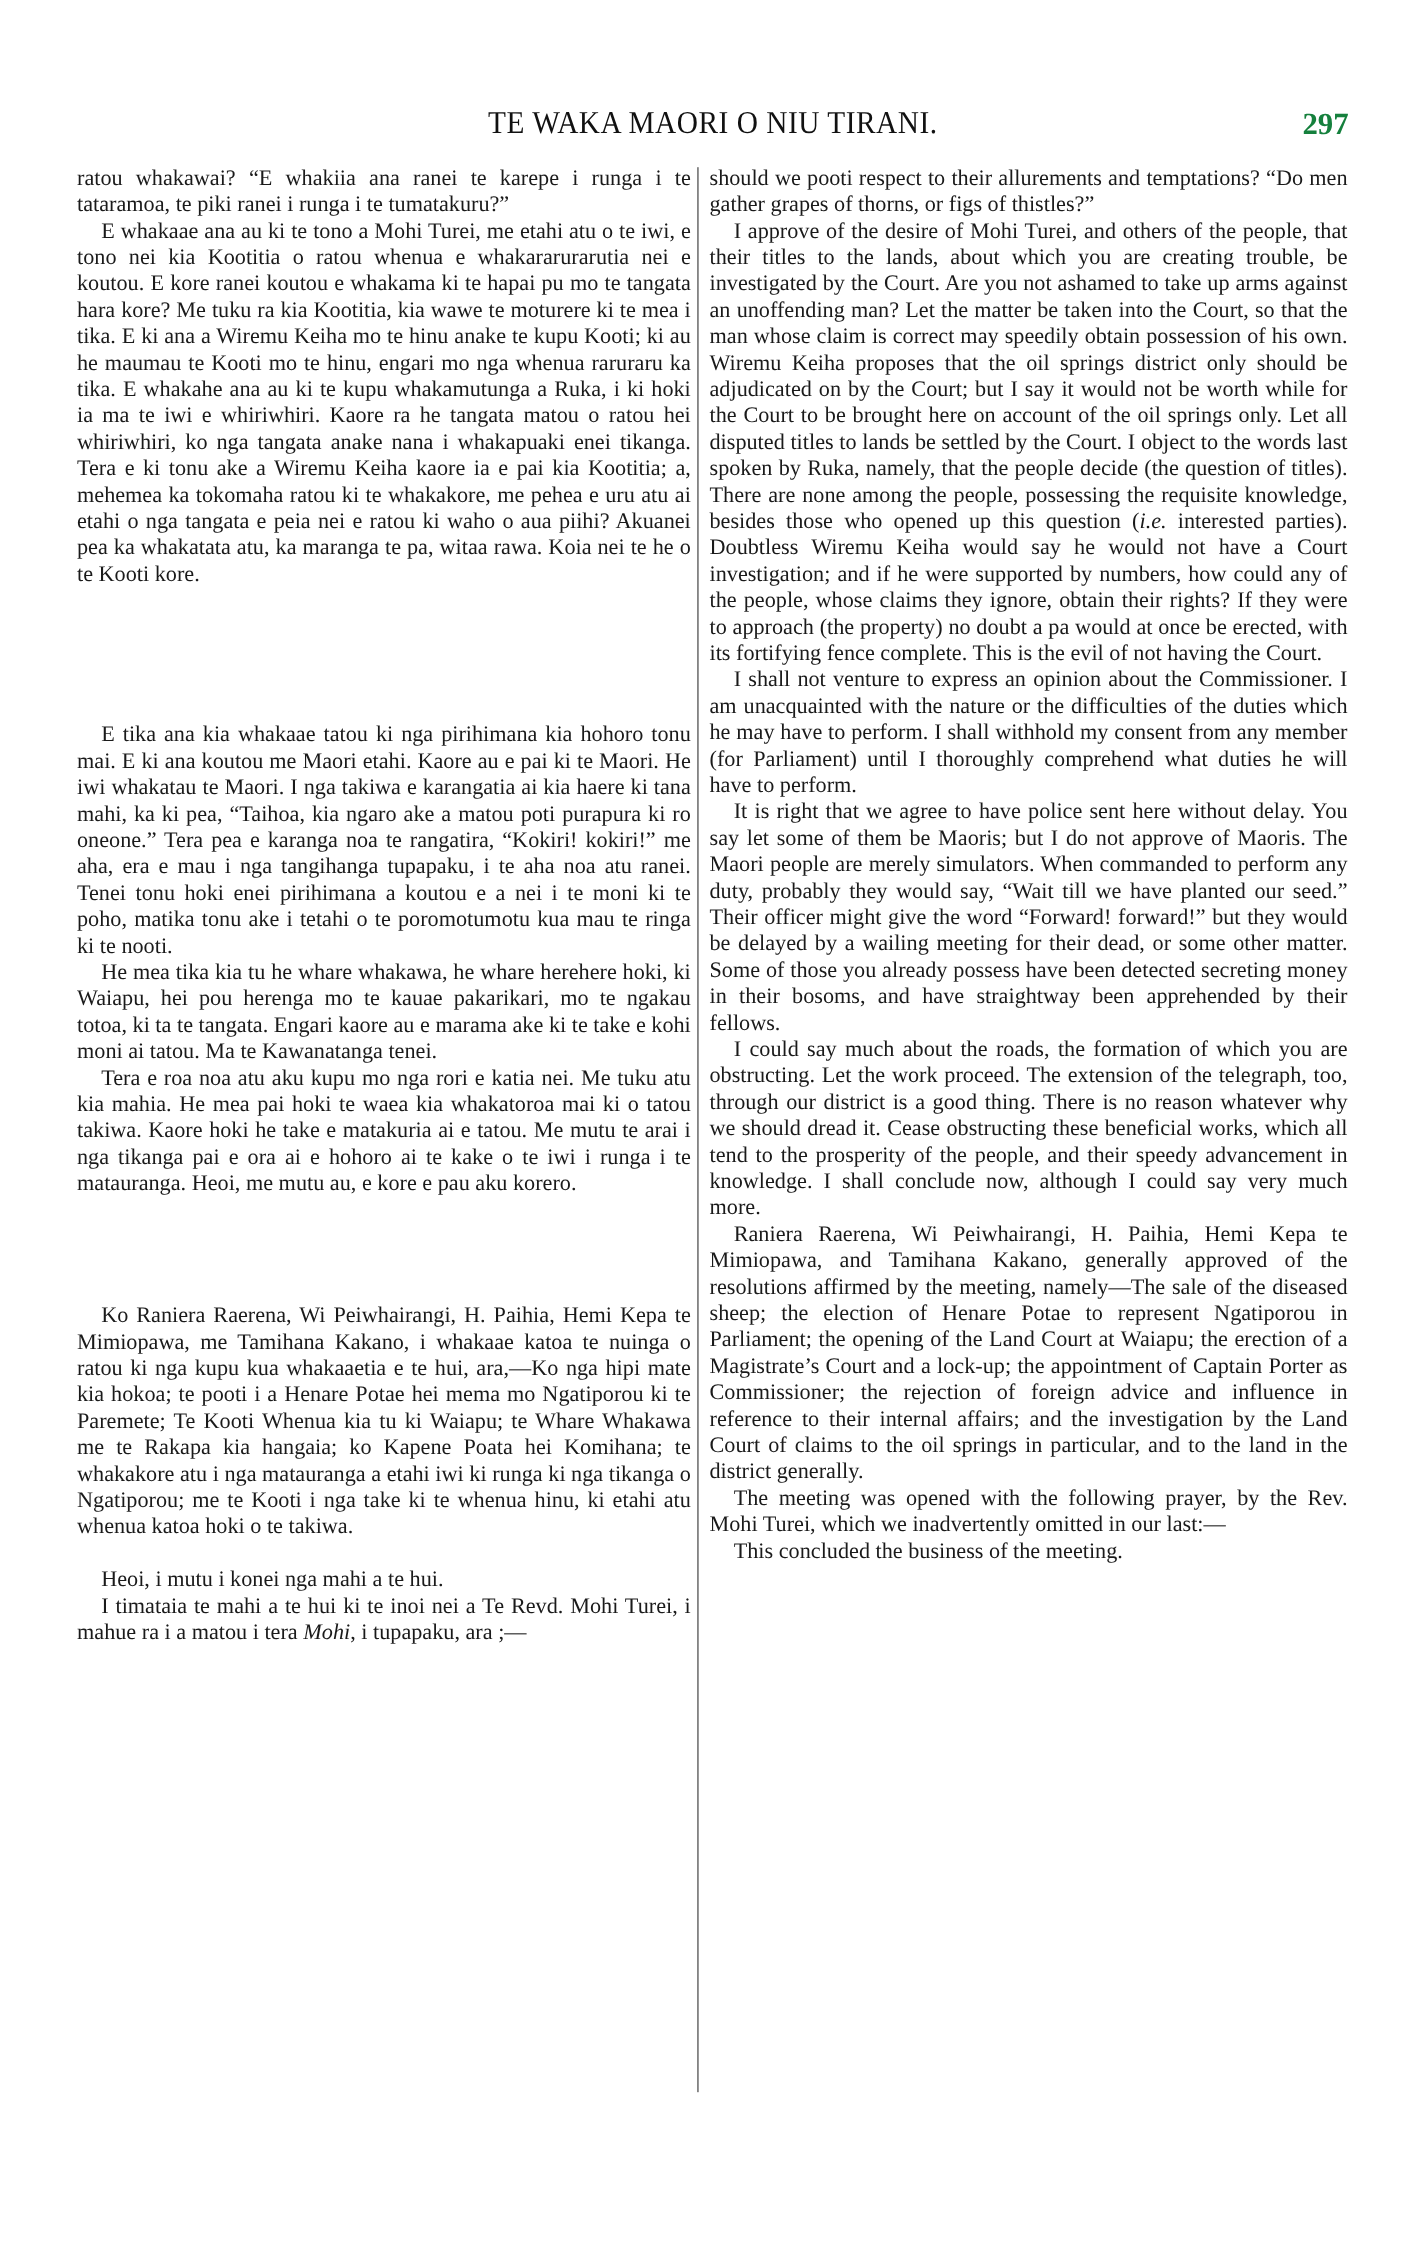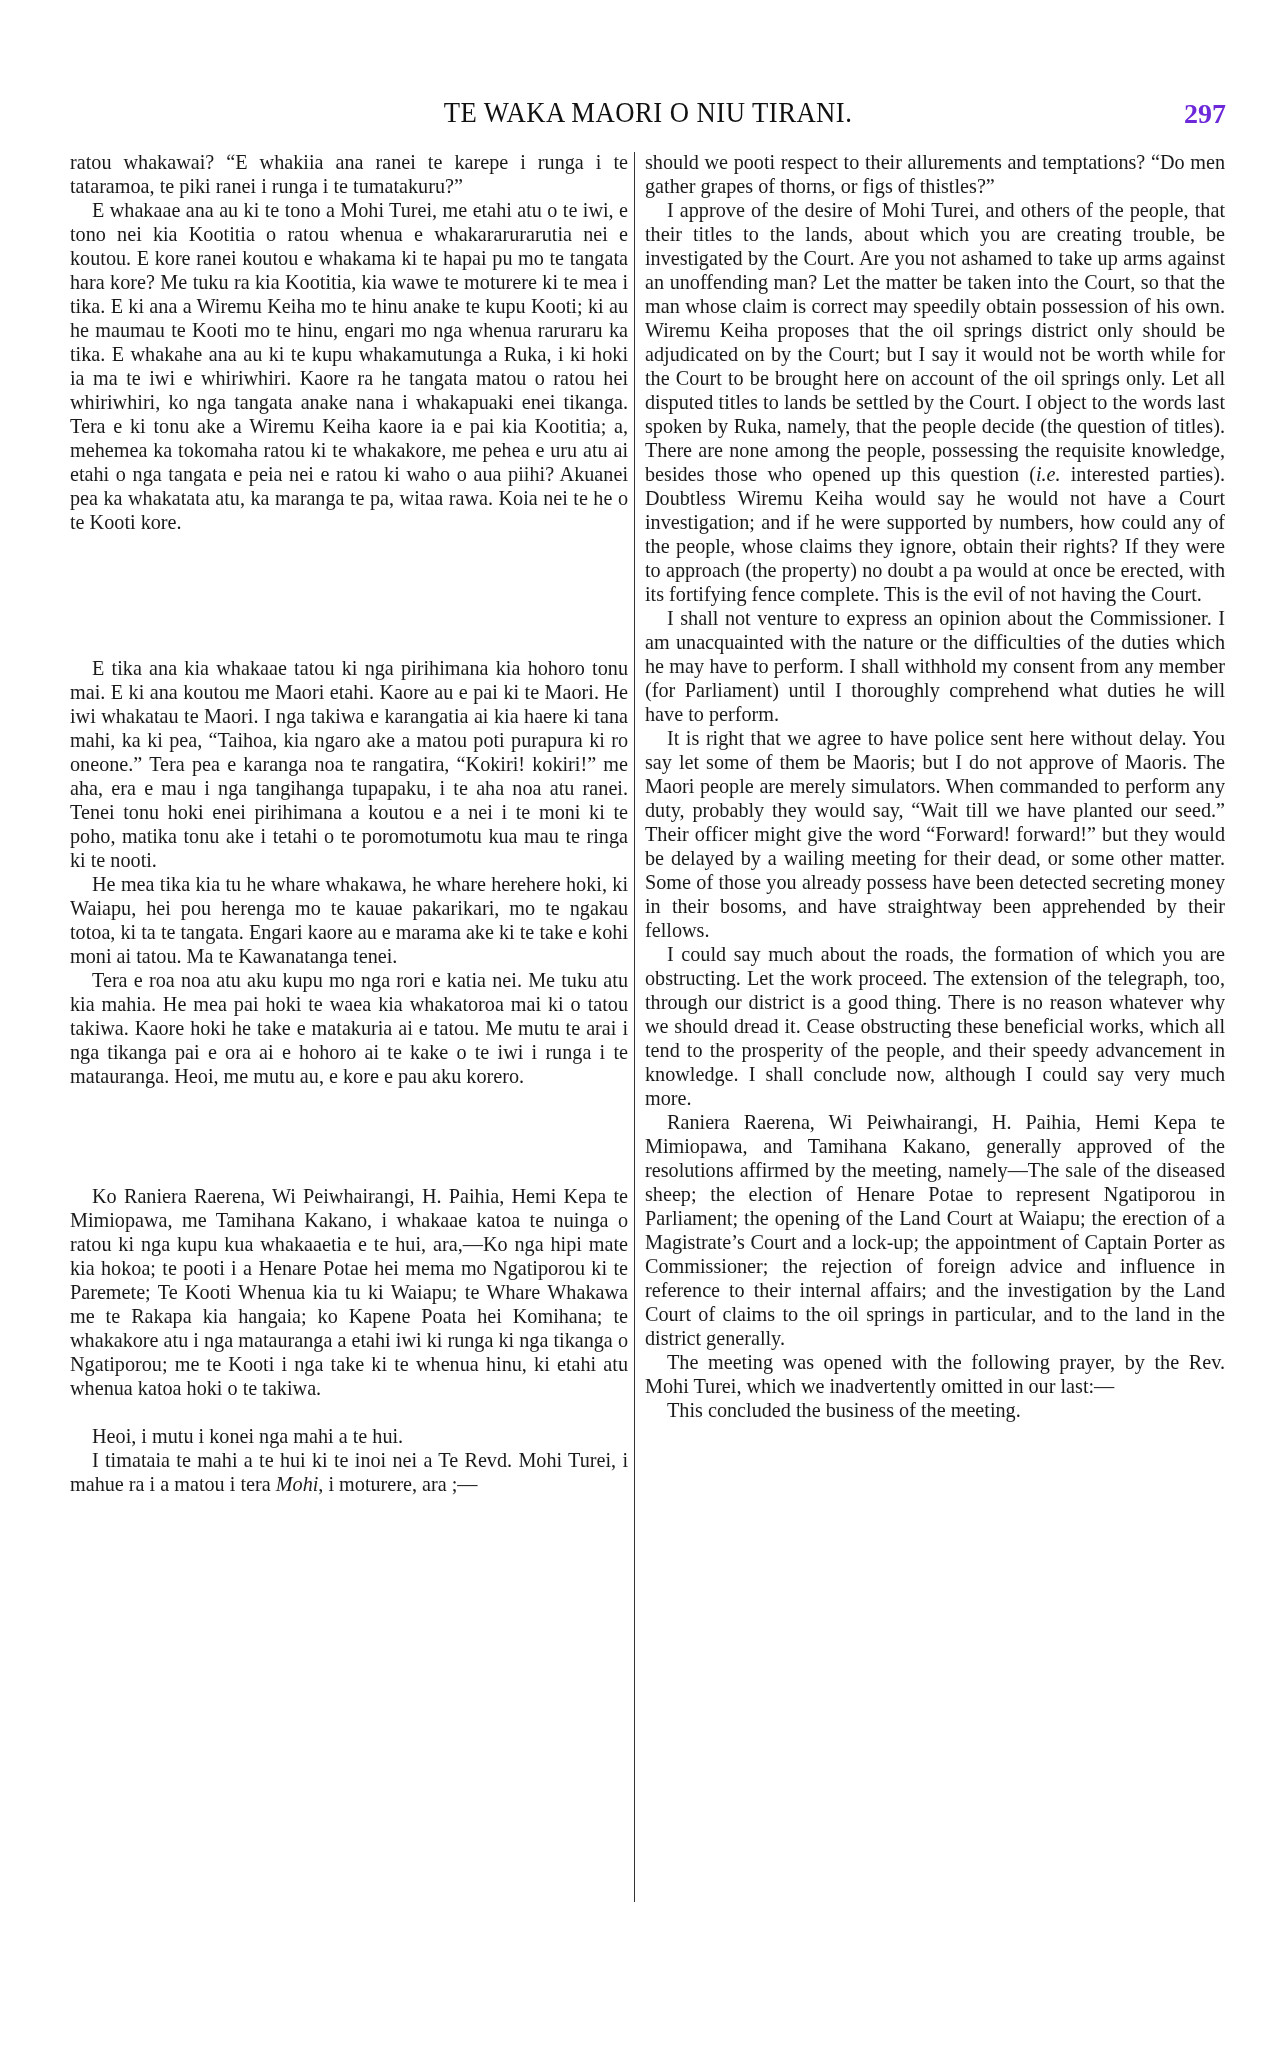--- a/index.html
+++ b/index.html
@@ -13,21 +13,21 @@
   }
   .header .title {
     position: absolute; left: 0; right: 0; text-align: center;
     font-family: "Liberation Serif", serif;
     font-size: 29px; letter-spacing: 0.5px; color: #111;
     transform: scaleX(0.92);
   }
   .header .page-num {
     position: absolute; right: 0; top: 2px;
     font-family: "Liberation Serif", serif;
-    font-size: 28px; font-weight: bold; color: #6d28d9;
+    font-size: 28px; font-weight: bold; color: #15803d;
   }
   .col {
     position: absolute; top: 150px;
     font-family: "Liberation Serif", serif;
     font-size: 20.2px; line-height: 24px;
     text-align: justify; hyphens: manual;
   }
   .col.left { left: 70px; width: 558px; }
   .col.right { left: 645px; width: 580px; }
   .rule {
@@ -56,21 +56,21 @@
   <p>E whakaae ana au ki te tono a Mohi Turei, me etahi atu o te iwi, e tono nei kia Kootitia o ratou whenua e whakararurarutia nei e koutou. E kore ranei koutou e whakama ki te hapai pu mo te tangata hara kore? Me tuku ra kia Kootitia, kia wawe te moturere ki te mea i tika. E ki ana a Wiremu Keiha mo te hinu anake te kupu Kooti; ki au he maumau te Kooti mo te hinu, engari mo nga whenua raruraru ka tika. E whakahe ana au ki te kupu whakamutunga a Ruka, i ki hoki ia ma te iwi e whiriwhiri. Kaore ra he tangata matou o ratou hei whiriwhiri, ko nga tangata anake nana i whakapuaki enei tikanga. Tera e ki tonu ake a Wiremu Keiha kaore ia e pai kia Kootitia; a, mehemea ka tokomaha ratou ki te whakakore, me pehea e uru atu ai etahi o nga tangata e peia nei e ratou ki waho o aua piihi? Akuanei pea ka whakatata atu, ka maranga te pa, witaa rawa. Koia nei te he o te Kooti kore.</p>
   <div class="gap-lg"></div>
   <div class="gap-md"></div>
   <p>E tika ana kia whakaae tatou ki nga pirihimana kia hohoro tonu mai. E ki ana koutou me Maori etahi. Kaore au e pai ki te Maori. He iwi whakatau te Maori. I nga takiwa e karangatia ai kia haere ki tana mahi, ka ki pea, “Taihoa, kia ngaro ake a matou poti purapura ki ro oneone.” Tera pea e karanga noa te rangatira, “Kokiri! kokiri!” me aha, era e mau i nga tangihanga tupapaku, i te aha noa atu ranei. Tenei tonu hoki enei pirihimana a koutou e a nei i te moni ki te poho, matika tonu ake i tetahi o te poromotumotu kua mau te ringa ki te nooti.</p>
   <p>He mea tika kia tu he whare whakawa, he whare herehere hoki, ki Waiapu, hei pou herenga mo te kauae pakarikari, mo te ngakau totoa, ki ta te tangata. Engari kaore au e marama ake ki te take e kohi moni ai tatou. Ma te Kawanatanga tenei.</p>
   <p>Tera e roa noa atu aku kupu mo nga rori e katia nei. Me tuku atu kia mahia. He mea pai hoki te waea kia whakatoroa mai ki o tatou takiwa. Kaore hoki he take e matakuria ai e tatou. Me mutu te arai i nga tikanga pai e ora ai e hohoro ai te kake o te iwi i runga i te matauranga. Heoi, me mutu au, e kore e pau aku korero.</p>
   <div class="gap-lg"></div>
   <p>Ko Raniera Raerena, Wi Peiwhairangi, H. Paihia, Hemi Kepa te Mimiopawa, me Tamihana Kakano, i whakaae katoa te nuinga o ratou ki nga kupu kua whakaaetia e te hui, ara,—Ko nga hipi mate kia hokoa; te pooti i a Henare Potae hei mema mo Ngatiporou ki te Paremete; Te Kooti Whenua kia tu ki Waiapu; te Whare Whakawa me te Rakapa kia hangaia; ko Kapene Poata hei Komihana; te whakakore atu i nga matauranga a etahi iwi ki runga ki nga tikanga o Ngatiporou; me te Kooti i nga take ki te whenua hinu, ki etahi atu whenua katoa hoki o te takiwa.</p>
   <div class="gap-sm"></div>
   <p>Heoi, i mutu i konei nga mahi a te hui.</p>
-  <p><span>I timataia te mahi a te hui ki te inoi nei a Te Revd. Mohi Turei, i mahue ra i a matou i tera </span><em>Mohi</em><span>, i moturere, ara ;—</span></p>
+  <p><span>I timataia te mahi a te hui ki te inoi nei a Te Revd. Mohi Turei, i mahue ra i a matou i tera </span><em>Mohi</em><span>, i tupapaku, ara ;—</span></p>
 </div>
 
 <div class="col right">
   <p class="noindent">should we pooti respect to their allurements and temptations? “Do men gather grapes of thorns, or figs of thistles?”</p>
   <p><span>I approve of the desire of Mohi Turei, and others of the people, that their titles to the lands, about which you are creating trouble, be investigated by the Court. Are you not ashamed to take up arms against an unoffending man? Let the matter be taken into the Court, so that the man whose claim is correct may speedily obtain possession of his own. Wiremu Keiha proposes that the oil springs district only should be adjudicated on by the Court; but I say it would not be worth while for the Court to be brought here on account of the oil springs only. Let all disputed titles to lands be settled by the Court. I object to the words last spoken by Ruka, namely, that the people decide (the question of titles). There are none among the people, possessing the requisite knowledge, besides those who opened up this question (</span><em>i.e.</em><span> interested parties). Doubtless Wiremu Keiha would say he would not have a Court investigation; and if he were supported by numbers, how could any of the people, whose claims they ignore, obtain their rights? If they were to approach (the property) no doubt a pa would at once be erected, with its fortifying fence complete. This is the evil of not having the Court.</span></p>
   <p>I shall not venture to express an opinion about the Commissioner. I am unacquainted with the nature or the difficulties of the duties which he may have to perform. I shall withhold my consent from any member (for Parliament) until I thoroughly comprehend what duties he will have to perform.</p>
   <p>It is right that we agree to have police sent here without delay. You say let some of them be Maoris; but I do not approve of Maoris. The Maori people are merely simulators. When commanded to perform any duty, probably they would say, “Wait till we have planted our seed.” Their officer might give the word “Forward! forward!” but they would be delayed by a wailing meeting for their dead, or some other matter. Some of those you already possess have been detected secreting money in their bosoms, and have straightway been apprehended by their fellows.</p>
   <p>I could say much about the roads, the formation of which you are obstructing. Let the work proceed. The extension of the telegraph, too, through our district is a good thing. There is no reason whatever why we should dread it. Cease obstructing these beneficial works, which all tend to the prosperity of the people, and their speedy advancement in knowledge. I shall conclude now, although I could say very much more.</p>
   <p>Raniera Raerena, Wi Peiwhairangi, H. Paihia, Hemi Kepa te Mimiopawa, and Tamihana Kakano, generally approved of the resolutions affirmed by the meeting, namely—The sale of the diseased sheep; the election of Henare Potae to represent Ngatiporou in Parliament; the opening of the Land Court at Waiapu; the erection of a Magistrate’s Court and a lock-up; the appointment of Captain Porter as Commissioner; the rejection of foreign advice and influence in reference to their internal affairs; and the investigation by the Land Court of claims to the oil springs in particular, and to the land in the district generally.</p>
   <p>The meeting was opened with the following prayer, by the Rev. Mohi Turei, which we inadvertently omitted in our last:—</p>

